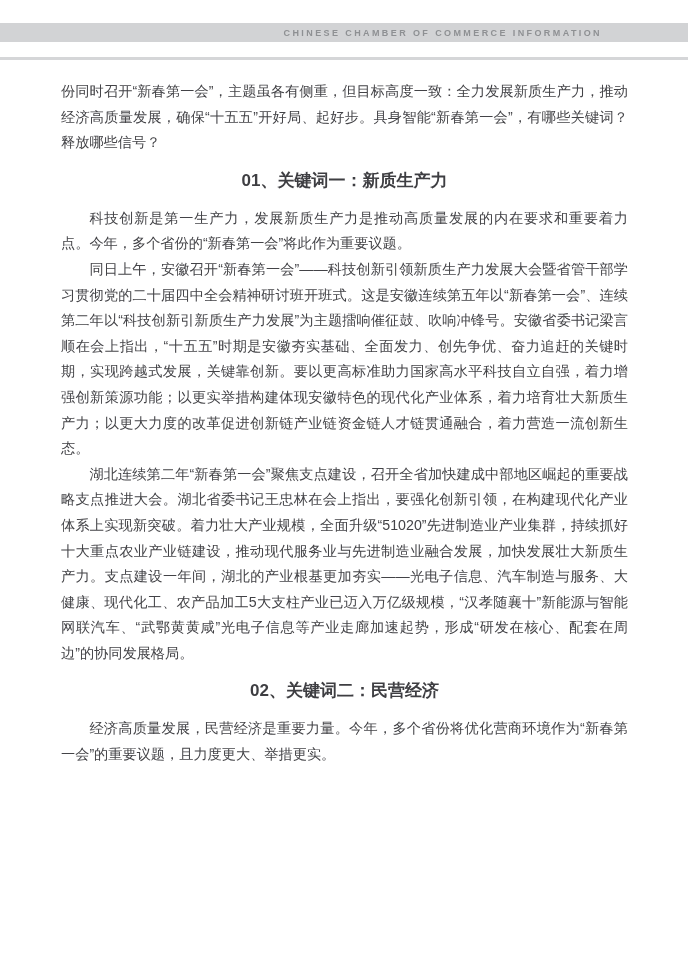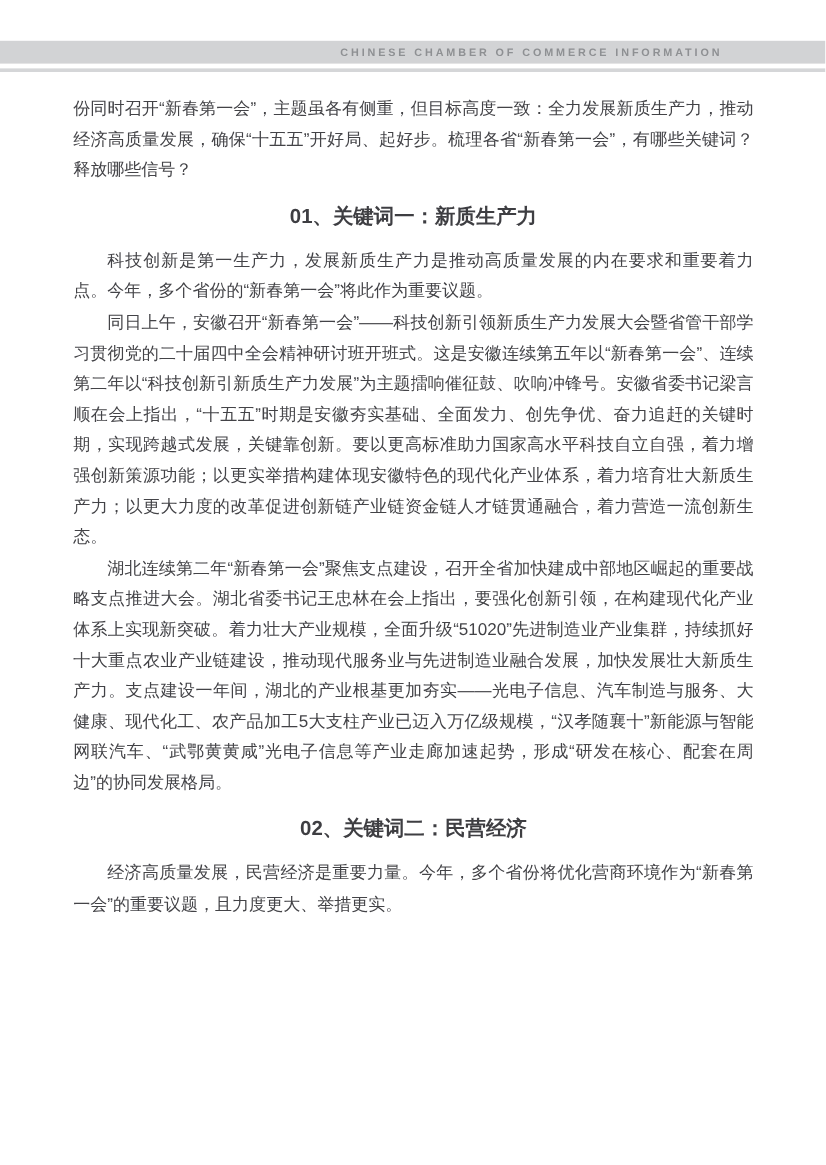--- a/index.html
+++ b/index.html
@@ -11,21 +11,21 @@
     position: relative;
     width: 688px;
     height: 971px;
     background: #ffffff;
     overflow: hidden;
     font-family: "Liberation Sans", sans-serif;
   }
   
   .header-banner {
     position: absolute;
-    top: 34px;
+    top: 23px;
     left: 0;
     right: 0;
     height: 19px;
     background: #d2d3d5;
     display: flex;
     align-items: center;
     justify-content: flex-end;
     padding-right: 86px;
     box-sizing: border-box;
   }
@@ -90,21 +90,21 @@
 
 <div class="page">
 
   <div class="header-banner">
     <span class="header-banner-text">CHINESE CHAMBER OF COMMERCE INFORMATION</span>
   </div>
 
   <div class="header-rule"></div>
 
   <div class="document-body">
-      <p class="body-paragraph">份同时召开“新春第一会”，主题虽各有侧重，但目标高度一致：全力发展新质生产力，推动经济高质量发展，确保“十五五”开好局、起好步。梳理各省“新春第一会”，有哪些关键词？释放哪些信号？</p>
+      <p class="body-paragraph">份同时召开“新春第一会”，主题虽各有侧重，但目标高度一致：全力发展新质生产力，推动经济高质量发展，确保“十五五”开好局、起好步。具身智能“新春第一会”，有哪些关键词？释放哪些信号？</p>
       <h2 class="section-heading">01、关键词一：新质生产力</h2>
       <p class="body-paragraph indented">科技创新是第一生产力，发展新质生产力是推动高质量发展的内在要求和重要着力点。今年，多个省份的“新春第一会”将此作为重要议题。</p>
       <p class="body-paragraph indented">同日上午，安徽召开“新春第一会”——科技创新引领新质生产力发展大会暨省管干部学习贯彻党的二十届四中全会精神研讨班开班式。这是安徽连续第五年以“新春第一会”、连续第二年以“科技创新引新质生产力发展”为主题擂响催征鼓、吹响冲锋号。安徽省委书记梁言顺在会上指出，“十五五”时期是安徽夯实基础、全面发力、创先争优、奋力追赶的关键时期，实现跨越式发展，关键靠创新。要以更高标准助力国家高水平科技自立自强，着力增强创新策源功能；以更实举措构建体现安徽特色的现代化产业体系，着力培育壮大新质生产力；以更大力度的改革促进创新链产业链资金链人才链贯通融合，着力营造一流创新生态。</p>
       <p class="body-paragraph indented">湖北连续第二年“新春第一会”聚焦支点建设，召开全省加快建成中部地区崛起的重要战略支点推进大会。湖北省委书记王忠林在会上指出，要强化创新引领，在构建现代化产业体系上实现新突破。着力壮大产业规模，全面升级“51020”先进制造业产业集群，持续抓好十大重点农业产业链建设，推动现代服务业与先进制造业融合发展，加快发展壮大新质生产力。支点建设一年间，湖北的产业根基更加夯实——光电子信息、汽车制造与服务、大健康、现代化工、农产品加工5大支柱产业已迈入万亿级规模，“汉孝随襄十”新能源与智能网联汽车、“武鄂黄黄咸”光电子信息等产业走廊加速起势，形成“研发在核心、配套在周边”的协同发展格局。</p>
       <h2 class="section-heading">02、关键词二：民营经济</h2>
       <p class="body-paragraph indented">经济高质量发展，民营经济是重要力量。今年，多个省份将优化营商环境作为“新春第一会”的重要议题，且力度更大、举措更实。</p>
     </div>
 
   <div class="page-number">23</div>
 

